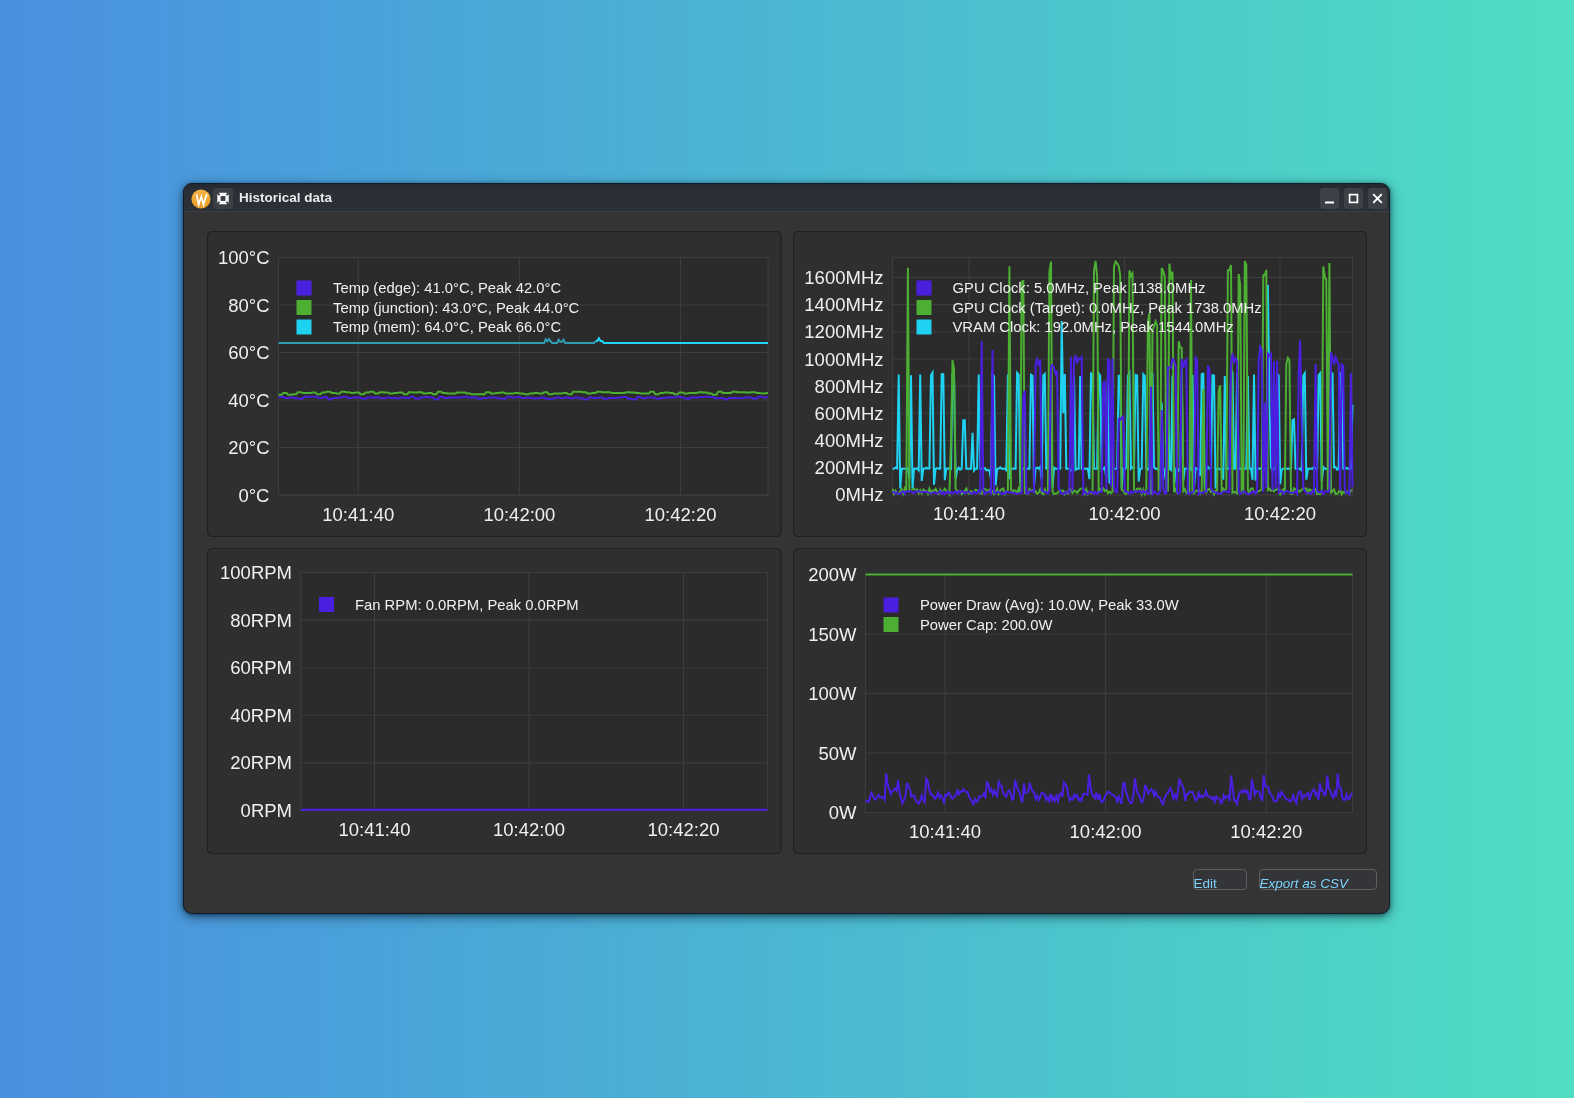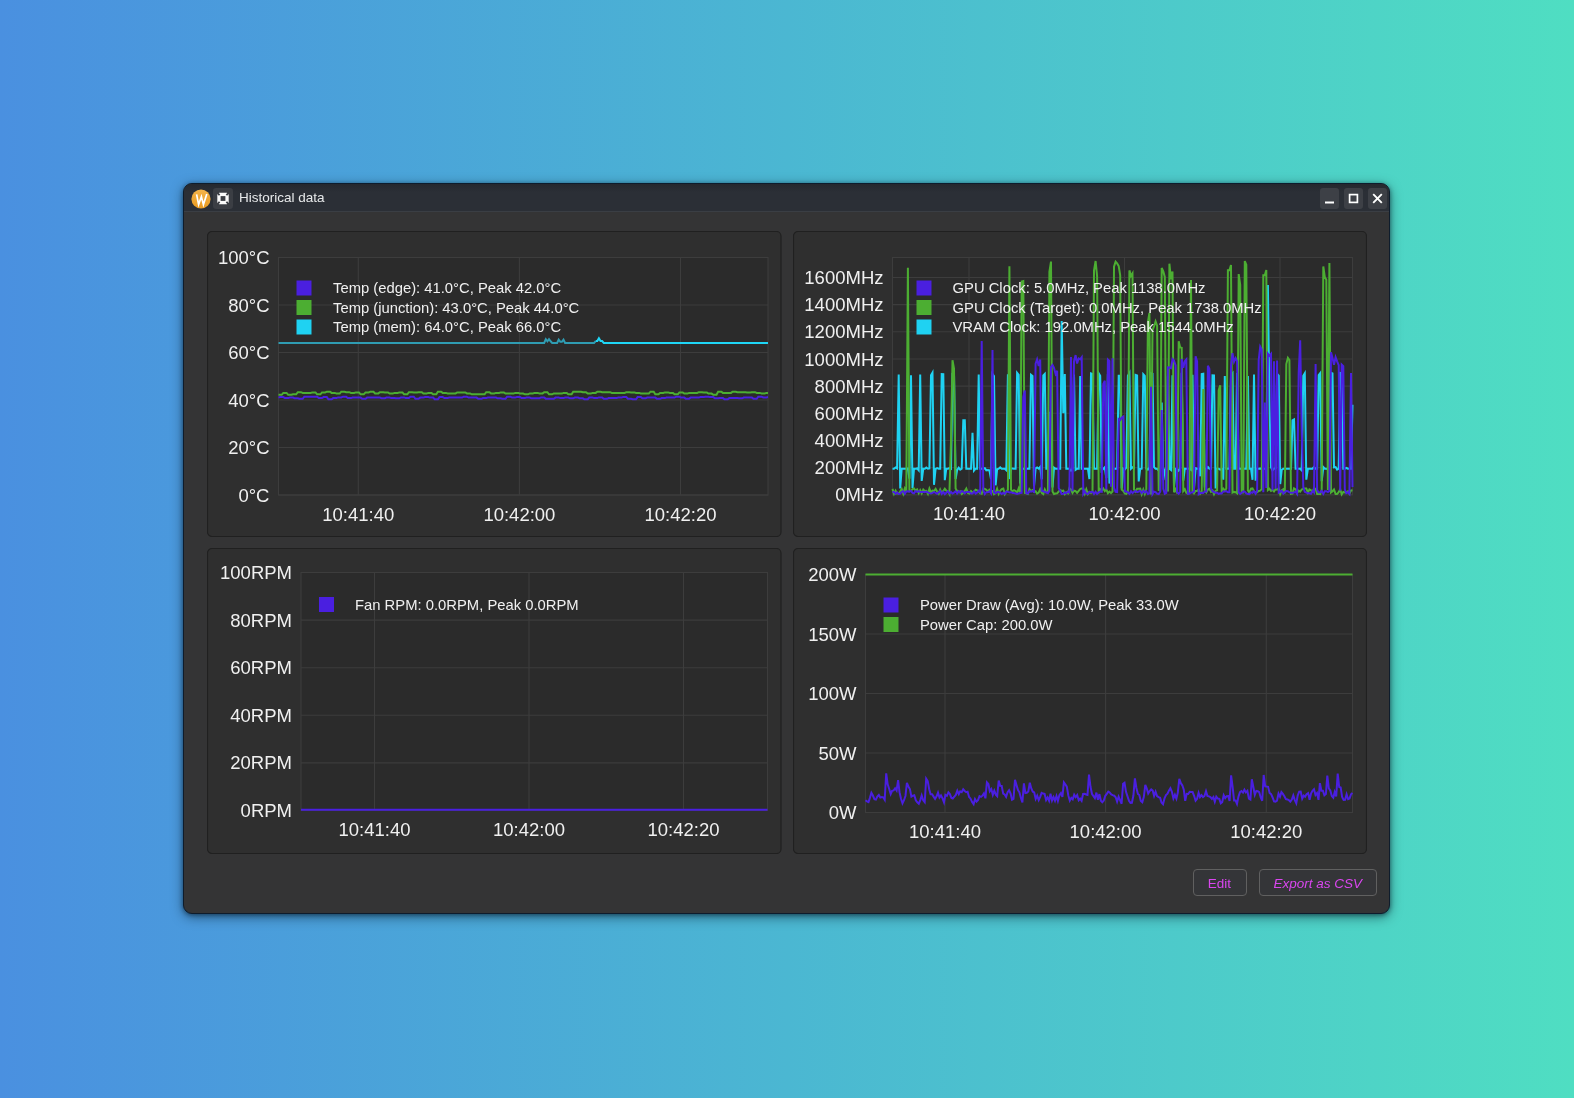--- a/index.html
+++ b/index.html
@@ -1,19 +1,19 @@
 <!DOCTYPE html>
 <html><head><meta charset="utf-8"><style>
 html,body{margin:0;padding:0;width:1574px;height:1098px;overflow:hidden;}
 body{background:linear-gradient(90deg,#4a90e0 0%,#4bb7d2 50%,#4fdec2 100%);font-family:"Liberation Sans",sans-serif;}
 #win{position:absolute;left:183px;top:183px;width:1207px;height:731px;background:#343435;border-radius:9px;border:1.5px solid #0e1c2c;box-shadow:0 3px 12px rgba(0,18,30,.5),0 1px 4px rgba(0,18,30,.45);box-sizing:border-box;overflow:hidden;}
 #tbar{position:absolute;left:0;top:0;right:0;height:27px;background:linear-gradient(180deg,#25282e 0%,#2b2f36 30%,#2b2f36 100%);border-bottom:1px solid #3a3e44;}
 .wbtn{position:absolute;top:4px;width:19px;height:21px;background:#3d4046;border-radius:3px;}
-#ttl{position:absolute;left:55px;top:0;height:27px;line-height:27px;color:#e7e9ea;font-size:13.5px;}
-.btn{position:absolute;height:27px;box-sizing:border-box;border:1px solid #606060;border-radius:4px;background:#343538;color:#d946ef;font-size:13.5px;text-align:center;line-height:28.5px;}
+#ttl{position:absolute;left:55px;top:0;height:27px;line-height:27px;color:#e7e9ea;font-size:13.5px;font-weight:bold;}
+.btn{position:absolute;height:21px;box-sizing:border-box;border:1px solid #606060;border-radius:4px;background:#343538;color:#7dd3fc;font-size:13.5px;text-align:left;line-height:28.5px;}
 </style></head><body>
 <div id="win">
   <div id="tbar">
     <svg style="position:absolute;left:6.5px;top:4.5px" width="20" height="20" viewBox="0 0 20 20">
       <defs>
           <linearGradient id="wg" x1="0" y1="0" x2="0" y2="1">
             <stop offset="0" stop-color="#f4b44a"></stop>
             <stop offset="1" stop-color="#e99b22"></stop>
           </linearGradient>
         </defs>

